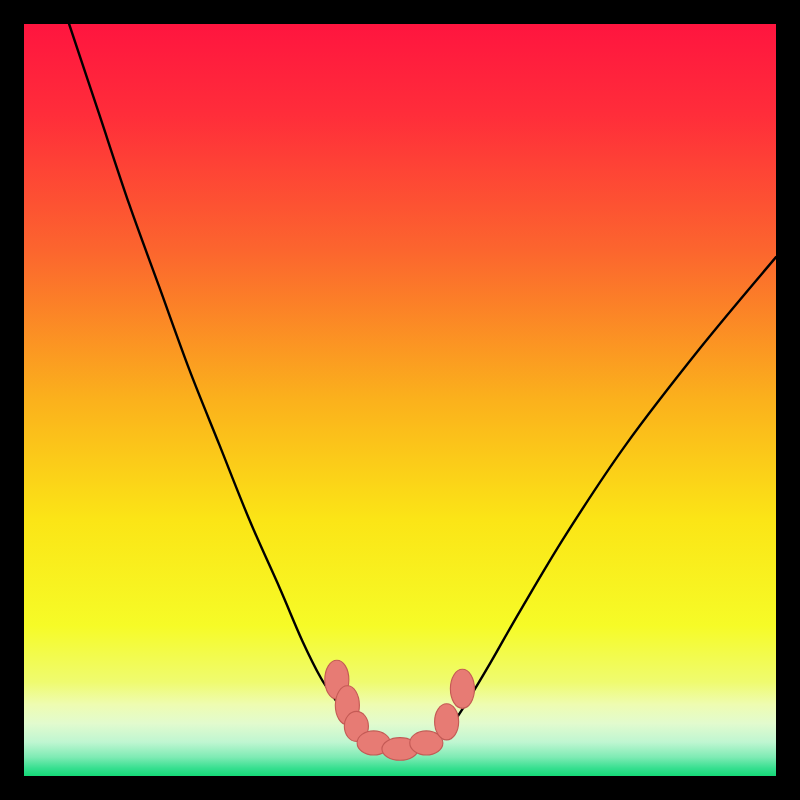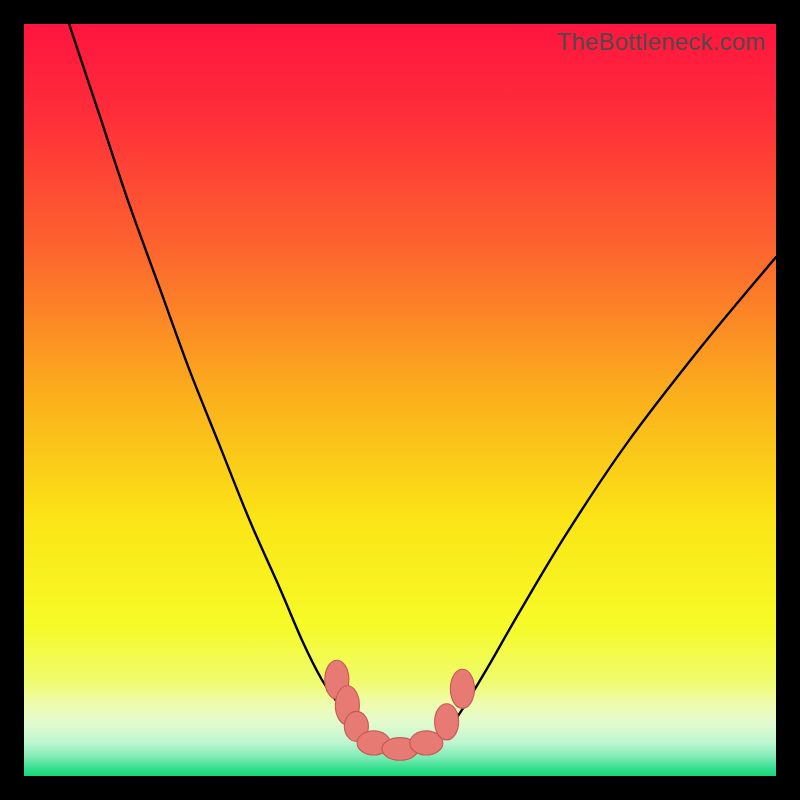--- a/index.html
+++ b/index.html
@@ -80,16 +80,15 @@
           <ellipse cx="43.00" cy="90.60" rx="1.6" ry="2.6" fill="#e77b74" stroke="#c45a55" stroke-width="0.15"></ellipse>
           <ellipse cx="44.20" cy="93.40" rx="1.6" ry="2" fill="#e77b74" stroke="#c45a55" stroke-width="0.15"></ellipse>
           <ellipse cx="46.50" cy="95.60" rx="2.2" ry="1.6" fill="#e77b74" stroke="#c45a55" stroke-width="0.15"></ellipse>
           <ellipse cx="50.00" cy="96.40" rx="2.4" ry="1.5" fill="#e77b74" stroke="#c45a55" stroke-width="0.15"></ellipse>
           <ellipse cx="53.50" cy="95.60" rx="2.2" ry="1.6" fill="#e77b74" stroke="#c45a55" stroke-width="0.15"></ellipse>
           <ellipse cx="56.20" cy="92.80" rx="1.6" ry="2.4" fill="#e77b74" stroke="#c45a55" stroke-width="0.15"></ellipse>
           <ellipse cx="58.30" cy="88.40" rx="1.6" ry="2.6" fill="#e77b74" stroke="#c45a55" stroke-width="0.15"></ellipse>
         </g>
     </svg>
 
-    <div class="watermark">TheBottleneck.com</div>
 
   </div>
 </div>
 
 </body></html>

